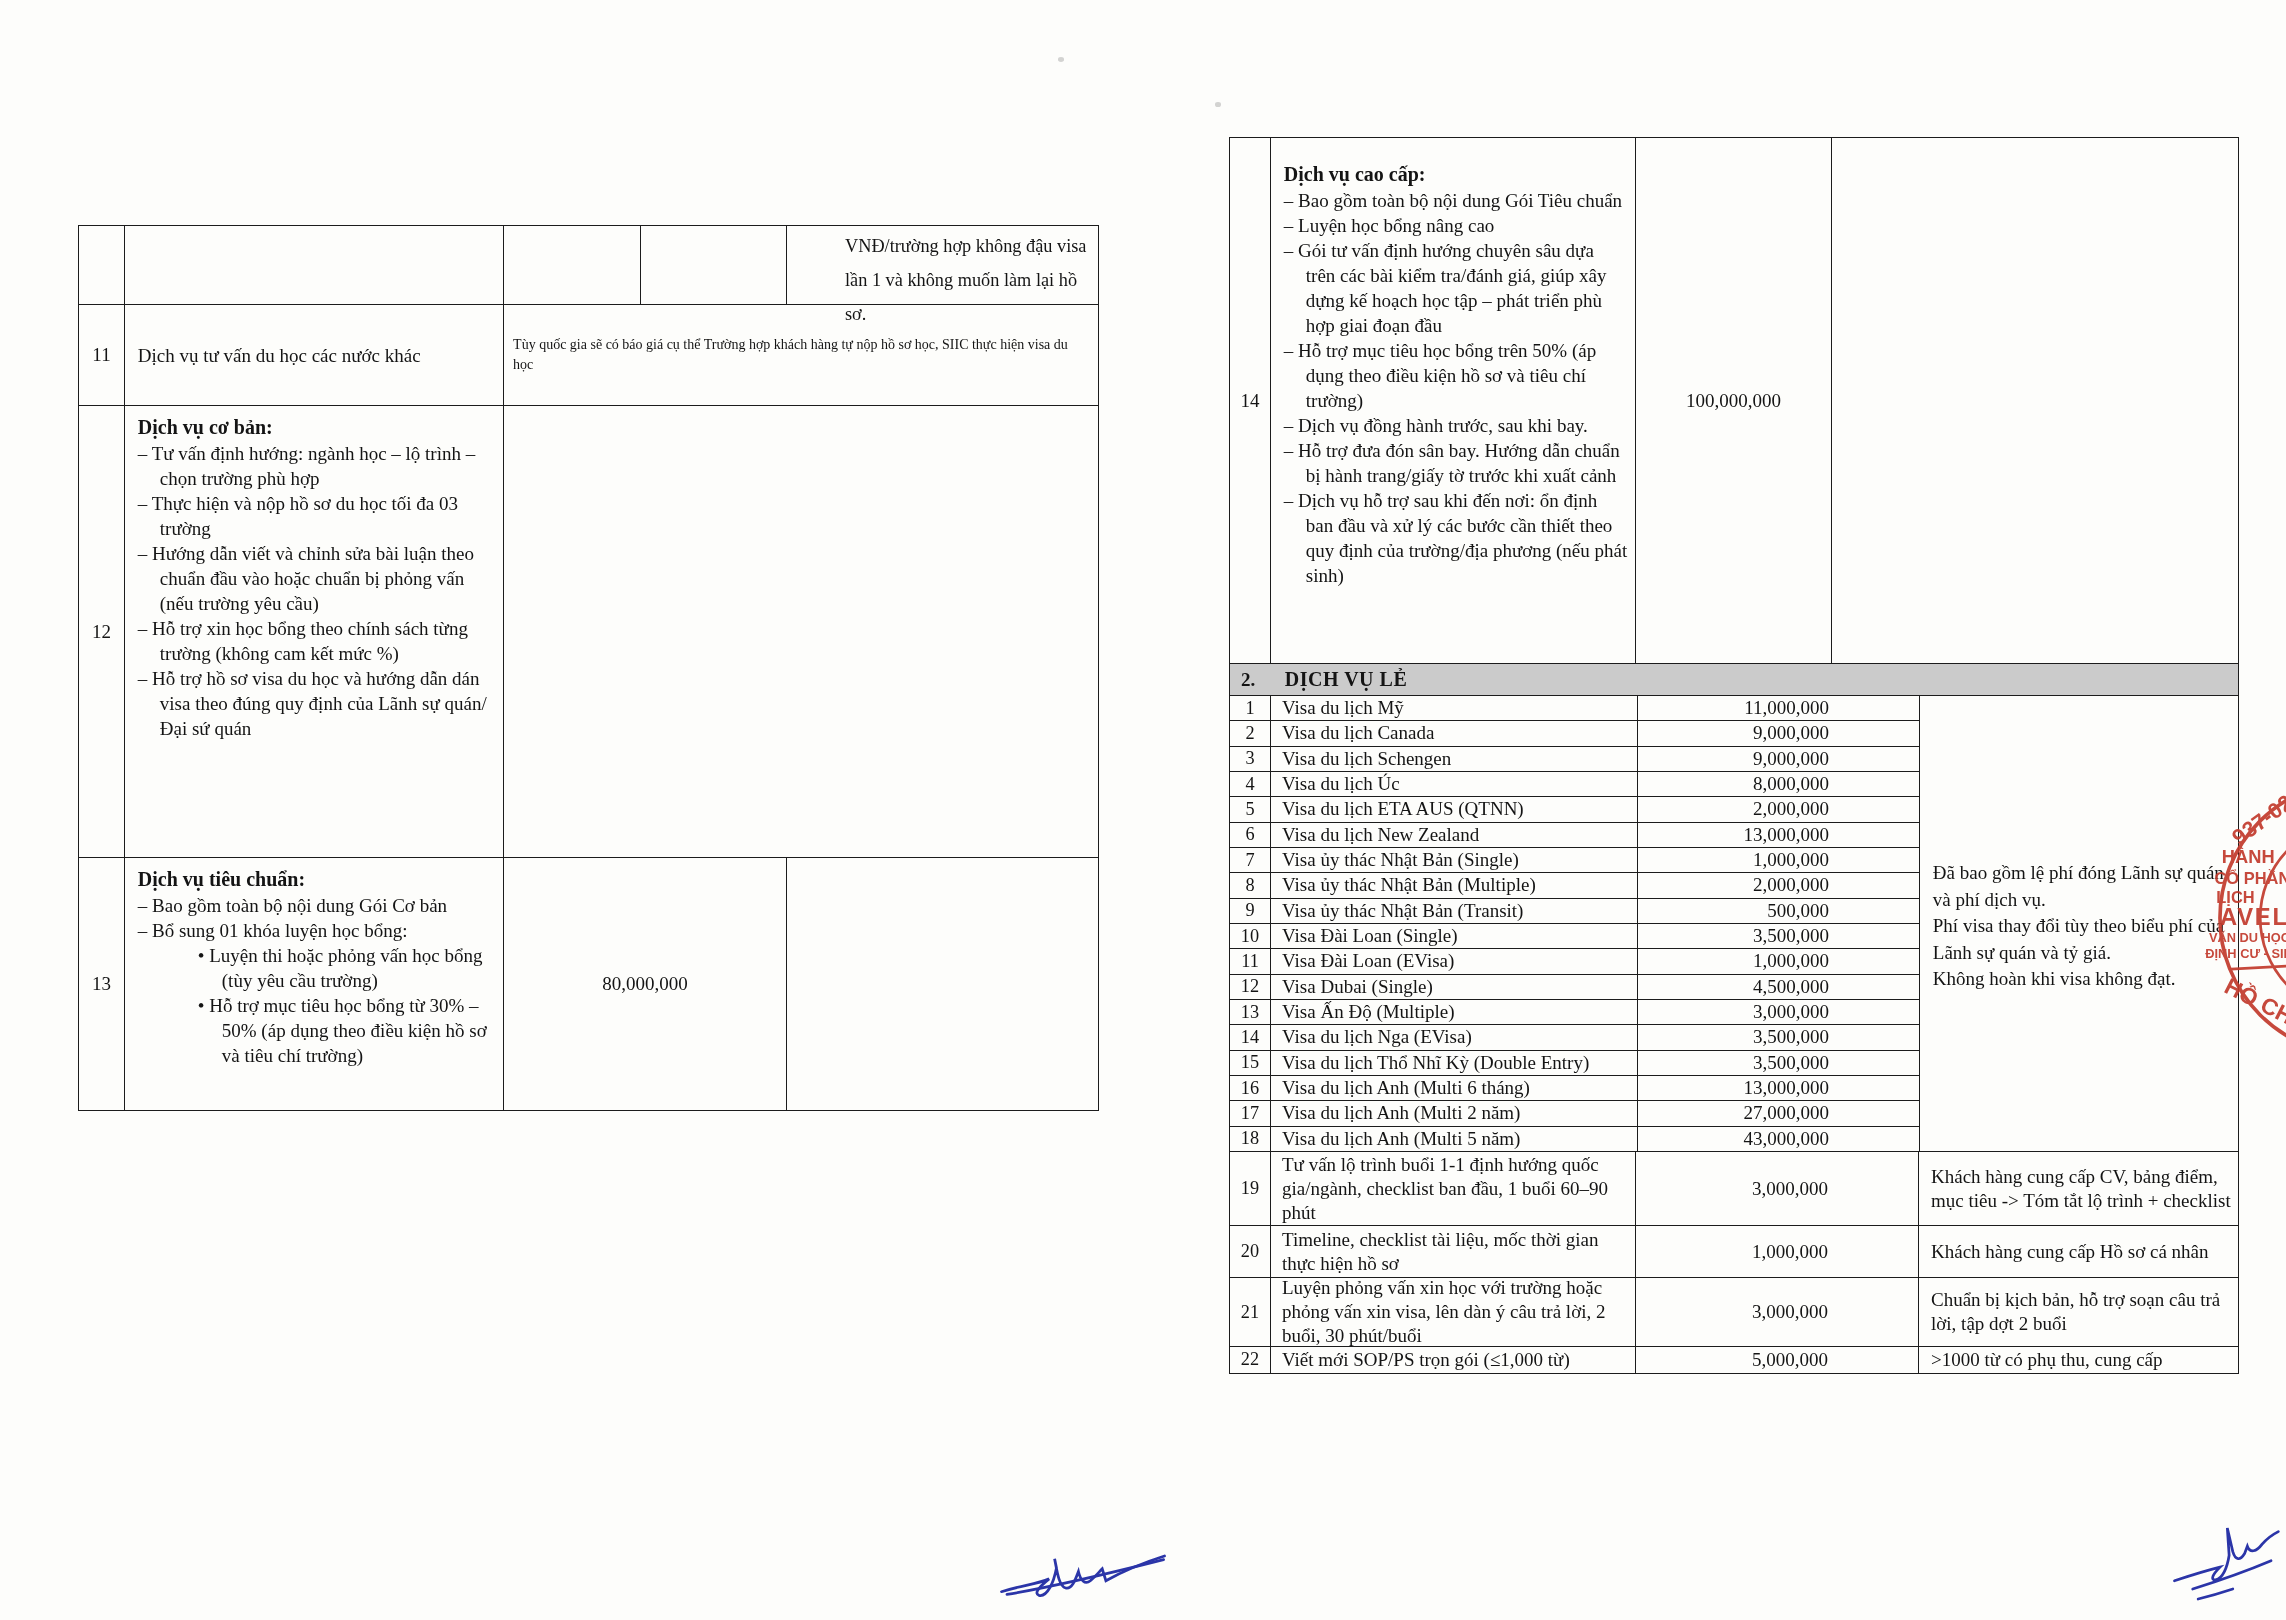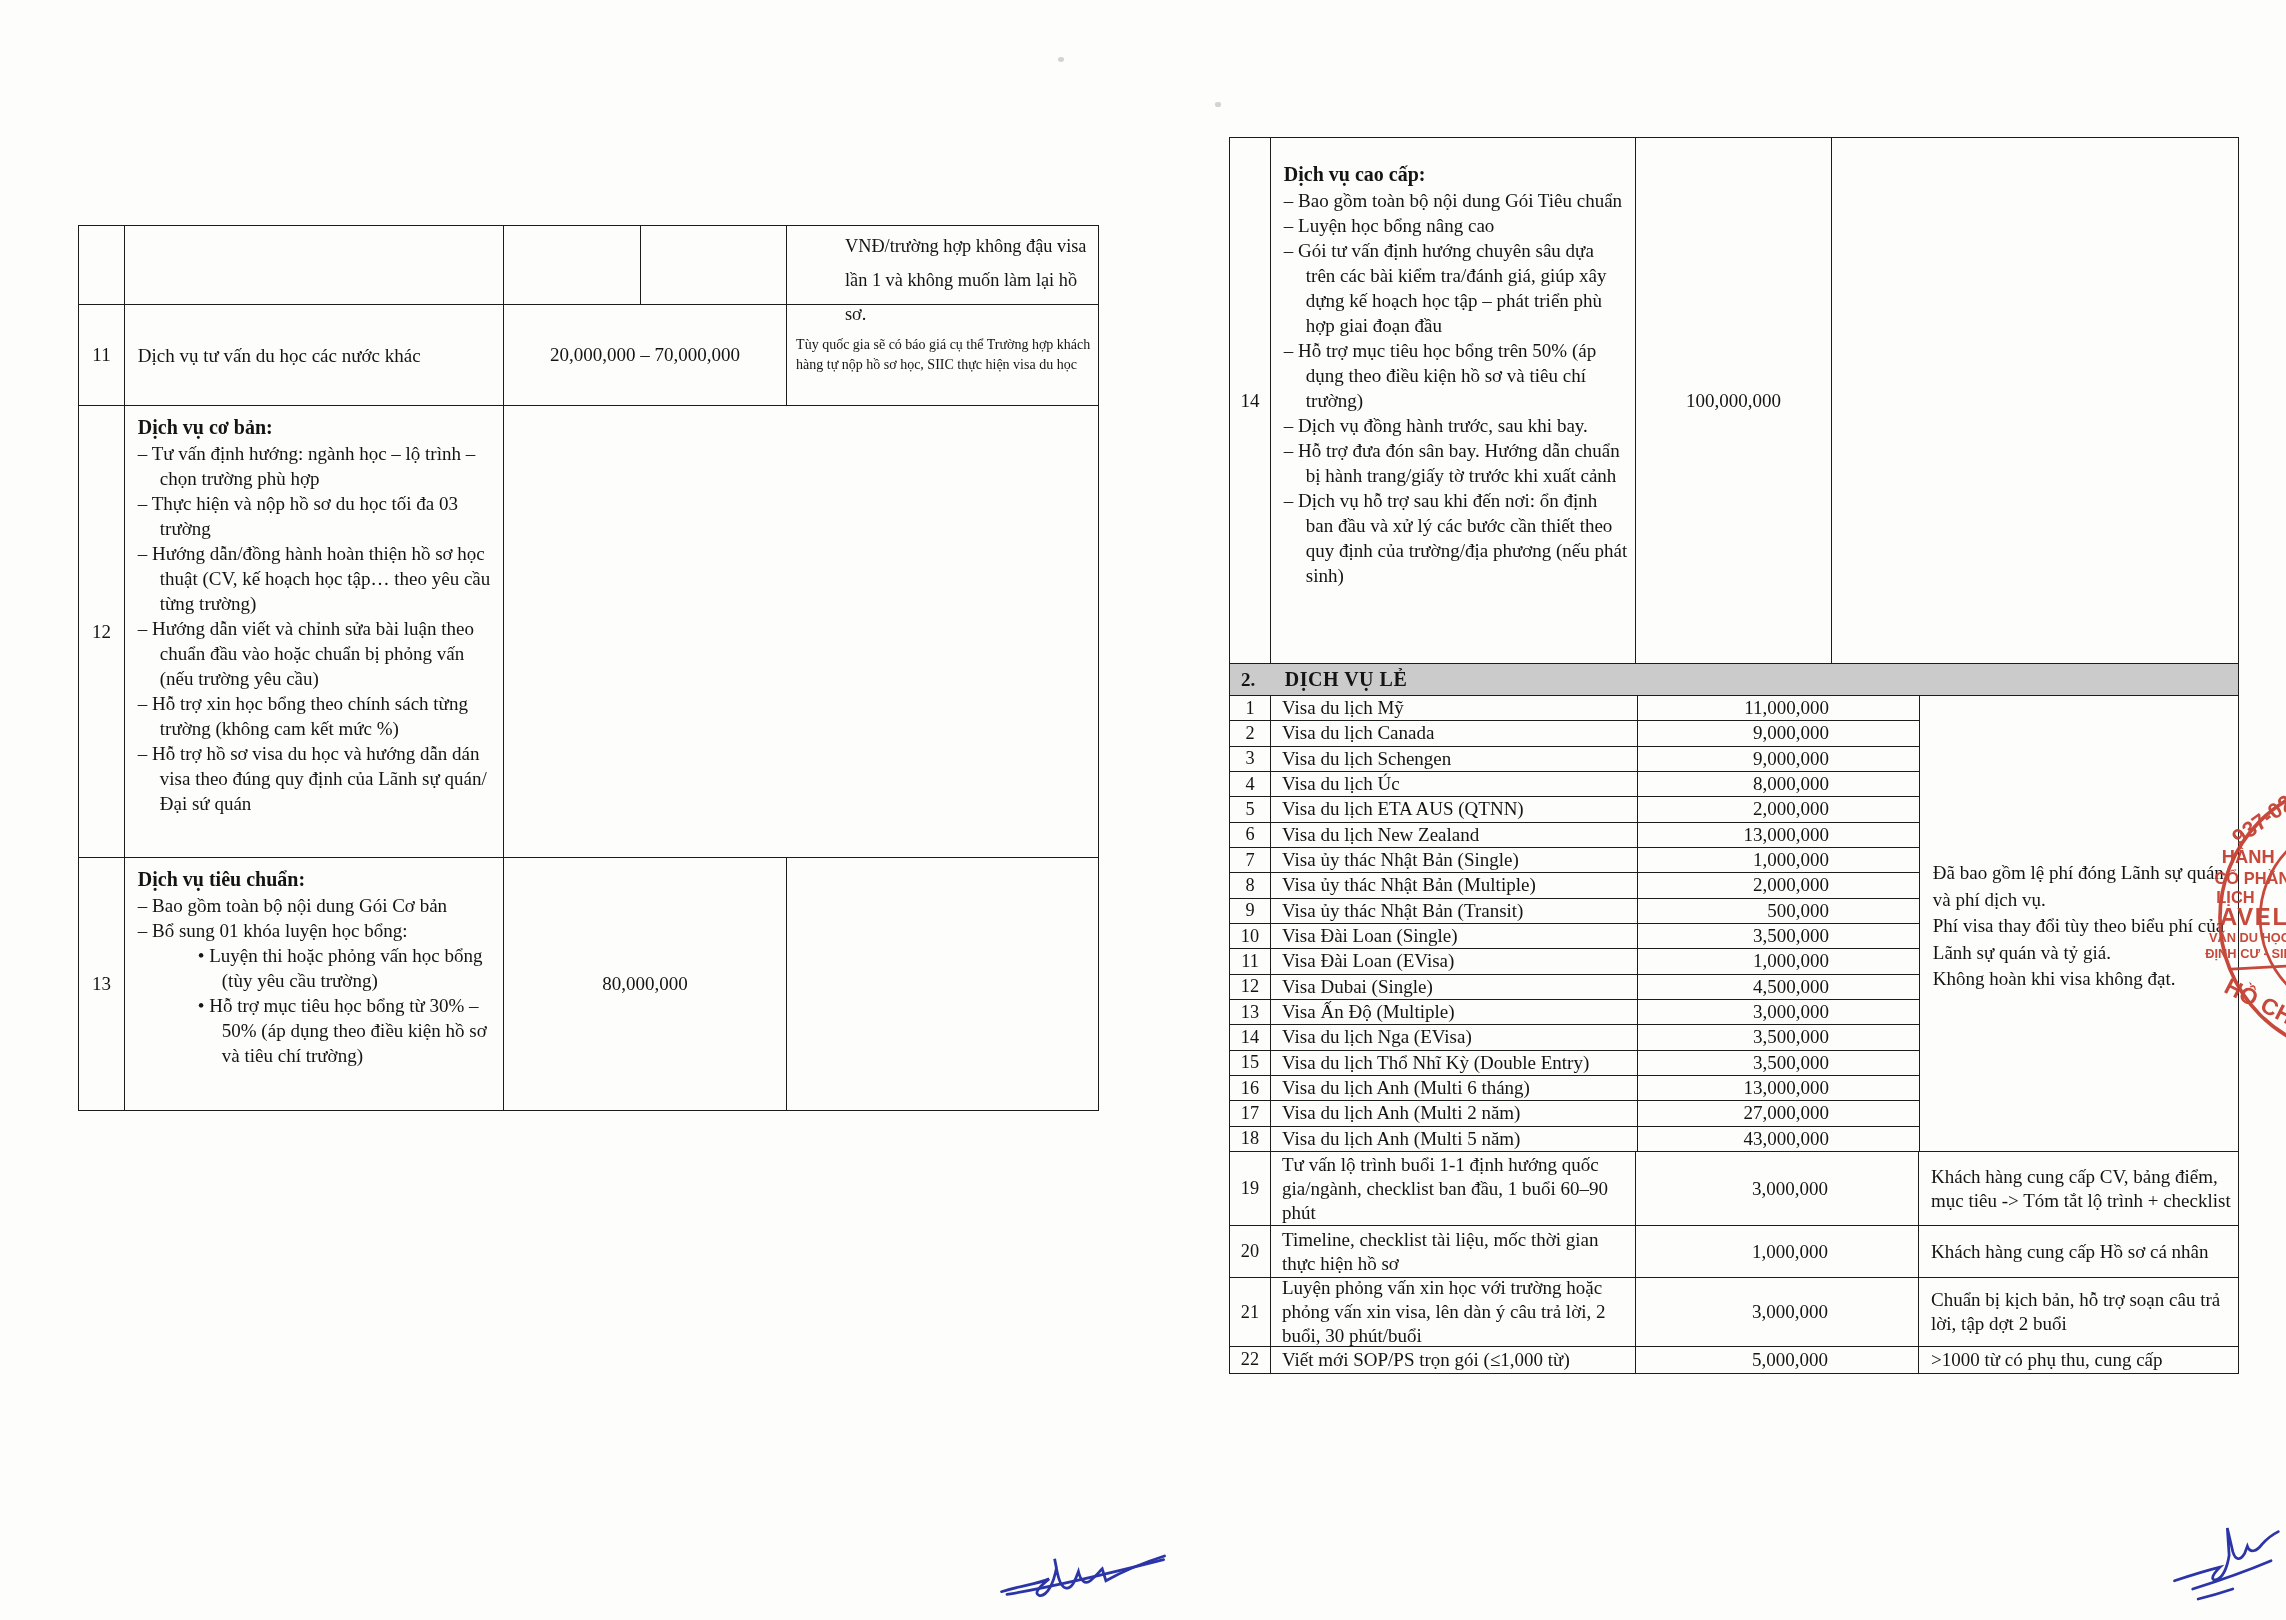--- a/index.html
+++ b/index.html
@@ -90,31 +90,29 @@
       <div class="cell h1"></div>
       <div class="cell h2"></div>
       <div class="cell h3"></div>
       <div class="cell h4"></div>
       <div class="cell h-note">VNĐ/trường hợp không đậu visa lần 1 và không muốn làm lại hồ sơ.</div>
     </div>
 
     <div class="row r11">
       <div class="cell c-no">11</div>
       <div class="cell c-desc" style="display:flex;align-items:center;">Dịch vụ tư vấn du học các nước khác</div>
-      <div class="cell c-price">20,000,000 – 70,000,000</div>
       <div class="cell c-note" style="display:flex;align-items:center;">Tùy quốc gia sẽ có báo giá cụ thể Trường hợp khách hàng tự nộp hồ sơ học, SIIC thực hiện visa du học</div>
     </div>
 
     <div class="row r12">
       <div class="cell c-no">12</div>
       <div class="cell c-desc">
         <div class="blk-title">Dịch vụ cơ bản:</div>
         <div class="li">– Tư vấn định hướng: ngành học – lộ trình – chọn trường phù hợp</div>
         <div class="li">– Thực hiện và nộp hồ sơ du học tối đa 03 trường</div>
-        <div class="li">– Hướng dẫn/đồng hành hoàn thiện hồ sơ học thuật (CV, kế hoạch học tập… theo yêu cầu từng trường)</div>
         <div class="li">– Hướng dẫn viết và chỉnh sửa bài luận theo chuẩn đầu vào hoặc chuẩn bị phỏng vấn (nếu trường yêu cầu)</div>
         <div class="li">– Hỗ trợ xin học bổng theo chính sách từng trường (không cam kết mức %)</div>
         <div class="li">– Hỗ trợ hồ sơ visa du học và hướng dẫn dán visa theo đúng quy định của Lãnh sự quán/Đại sứ quán</div>
       </div>
       <div class="cell c-note"></div>
     </div>
 
     <div class="row r13">
       <div class="cell c-no">13</div>
       <div class="cell c-desc">

